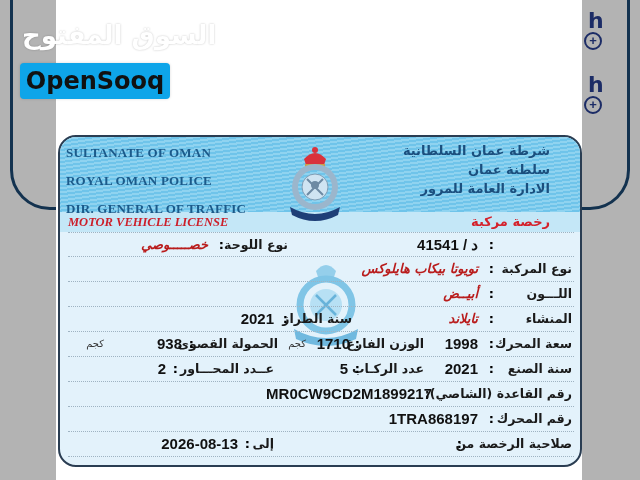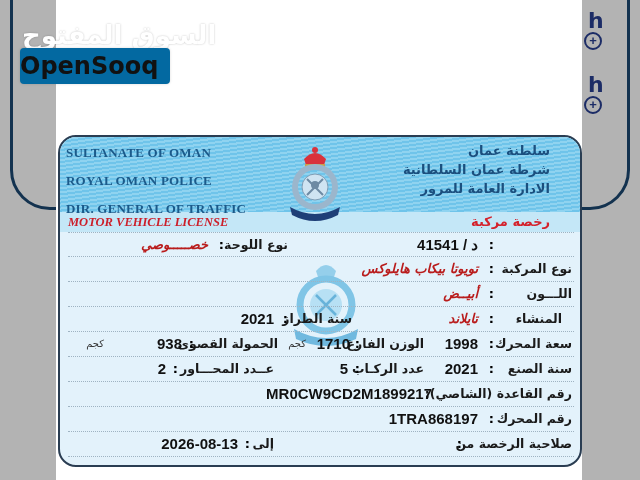--- a/index.html
+++ b/index.html
@@ -22,23 +22,23 @@
     border-radius: 50%; font-size: 13px; line-height: 14px; text-align: center;
   }
   .white-panel {
     position: absolute; left: 56px; top: 0; width: 526px; height: 480px; background: #ffffff;
   }
   .logo-ar {
     position: absolute; left: 22px; top: 20px; color: #ffffff; font-size: 26px; font-weight: bold;
     text-shadow: 0 0 2px rgba(0,0,0,0.25); direction: rtl; font-family: "DejaVu Sans", sans-serif;
   }
   .logo-en {
-    position: absolute; left: 20px; top: 48px; width: 150px; height: 36px; background: #0369a1;
+    position: absolute; left: 20px; top: 63px; width: 150px; height: 36px; background: #0ea5e9;
     border-radius: 4px; box-shadow: 0 0 3px rgba(0,0,0,0.15);
-    font-size: 24px; font-weight: bold; color: #111; text-align: left; line-height: 36px;
+    font-size: 24px; font-weight: bold; color: #111; text-align: center; line-height: 36px;
     font-family: "DejaVu Sans", sans-serif;
   }
   .card {
     position: absolute; left: 58px; top: 135px; width: 524px; height: 332px;
     border: 2px solid #2a3d52; border-radius: 18px; box-sizing: border-box; overflow: hidden;
     background: #e3f2fb;
   }
   .card-header {
     position: absolute; left: 0; top: 0; width: 100%; height: 75px;
     background: repeating-linear-gradient(172deg, #6fc4ea 0px, #6fc4ea 2px, #8fd3f0 2px, #8fd3f0 4px);
@@ -104,22 +104,22 @@
   <div class="card-strip"></div>
 
   <div class="en-lines">
     <div class="en-line">SULTANATE OF OMAN</div>
     <div class="en-line">ROYAL OMAN POLICE</div>
     <div class="en-line">DIR. GENERAL OF TRAFFIC</div>
   </div>
   <div class="en-title">MOTOR VEHICLE LICENSE</div>
 
   <div class="ar-lines">
+    <div class="ar-line">شرطة عمان السلطانية</div>
     <div class="ar-line">سلطنة عمان</div>
-    <div class="ar-line">شرطة عمان السلطانية</div>
     <div class="ar-line">الادارة العامة للمرور</div>
   </div>
   <div class="ar-title">رخصة مركبة</div>
 
   <svg class="emblem" viewBox="0 0 66 78">
     <path d="M22 14 Q33 2 44 14 L42 20 L24 20 Z" fill="#d9323c"></path>
     <circle cx="33" cy="5" r="3" fill="#d9323c"></circle>
     <rect x="23" y="19" width="20" height="3" fill="#c8a24a"></rect>
     <circle cx="33" cy="42" r="20" fill="none" stroke="#9bb6cc" stroke-width="6"></circle>
     <circle cx="33" cy="42" r="13" fill="#cfe4f2" stroke="#7f9db5" stroke-width="1"></circle>
@@ -152,21 +152,21 @@
       <span class="cell val-ar" style="right:96px;">تويوتا بيكاب هايلوكس</span>
     </div>
 
     <div class="row">
       <span class="cell lbl" style="right:2px;">اللـــون</span>
       <span class="cell colon" style="right:80px;">:</span>
       <span class="cell val-ar" style="right:96px;">أبيــض</span>
     </div>
 
     <div class="row">
-      <span class="cell lbl" style="right:12px;">المنشاء</span>
+      <span class="cell lbl" style="right:2px;">المنشاء</span>
       <span class="cell colon" style="right:80px;">:</span>
       <span class="cell val-ar" style="right:96px;">تايلاند</span>
       <span class="cell lbl" style="right:222px;">سنة الطراز</span>
       <span class="cell colon" style="right:286px;">:</span>
       <span class="cell val" style="right:300px;">2021</span>
     </div>
 
     <div class="row">
       <span class="cell lbl" style="right:2px;">سعة المحرك</span>
       <span class="cell colon" style="right:80px;">:</span>

